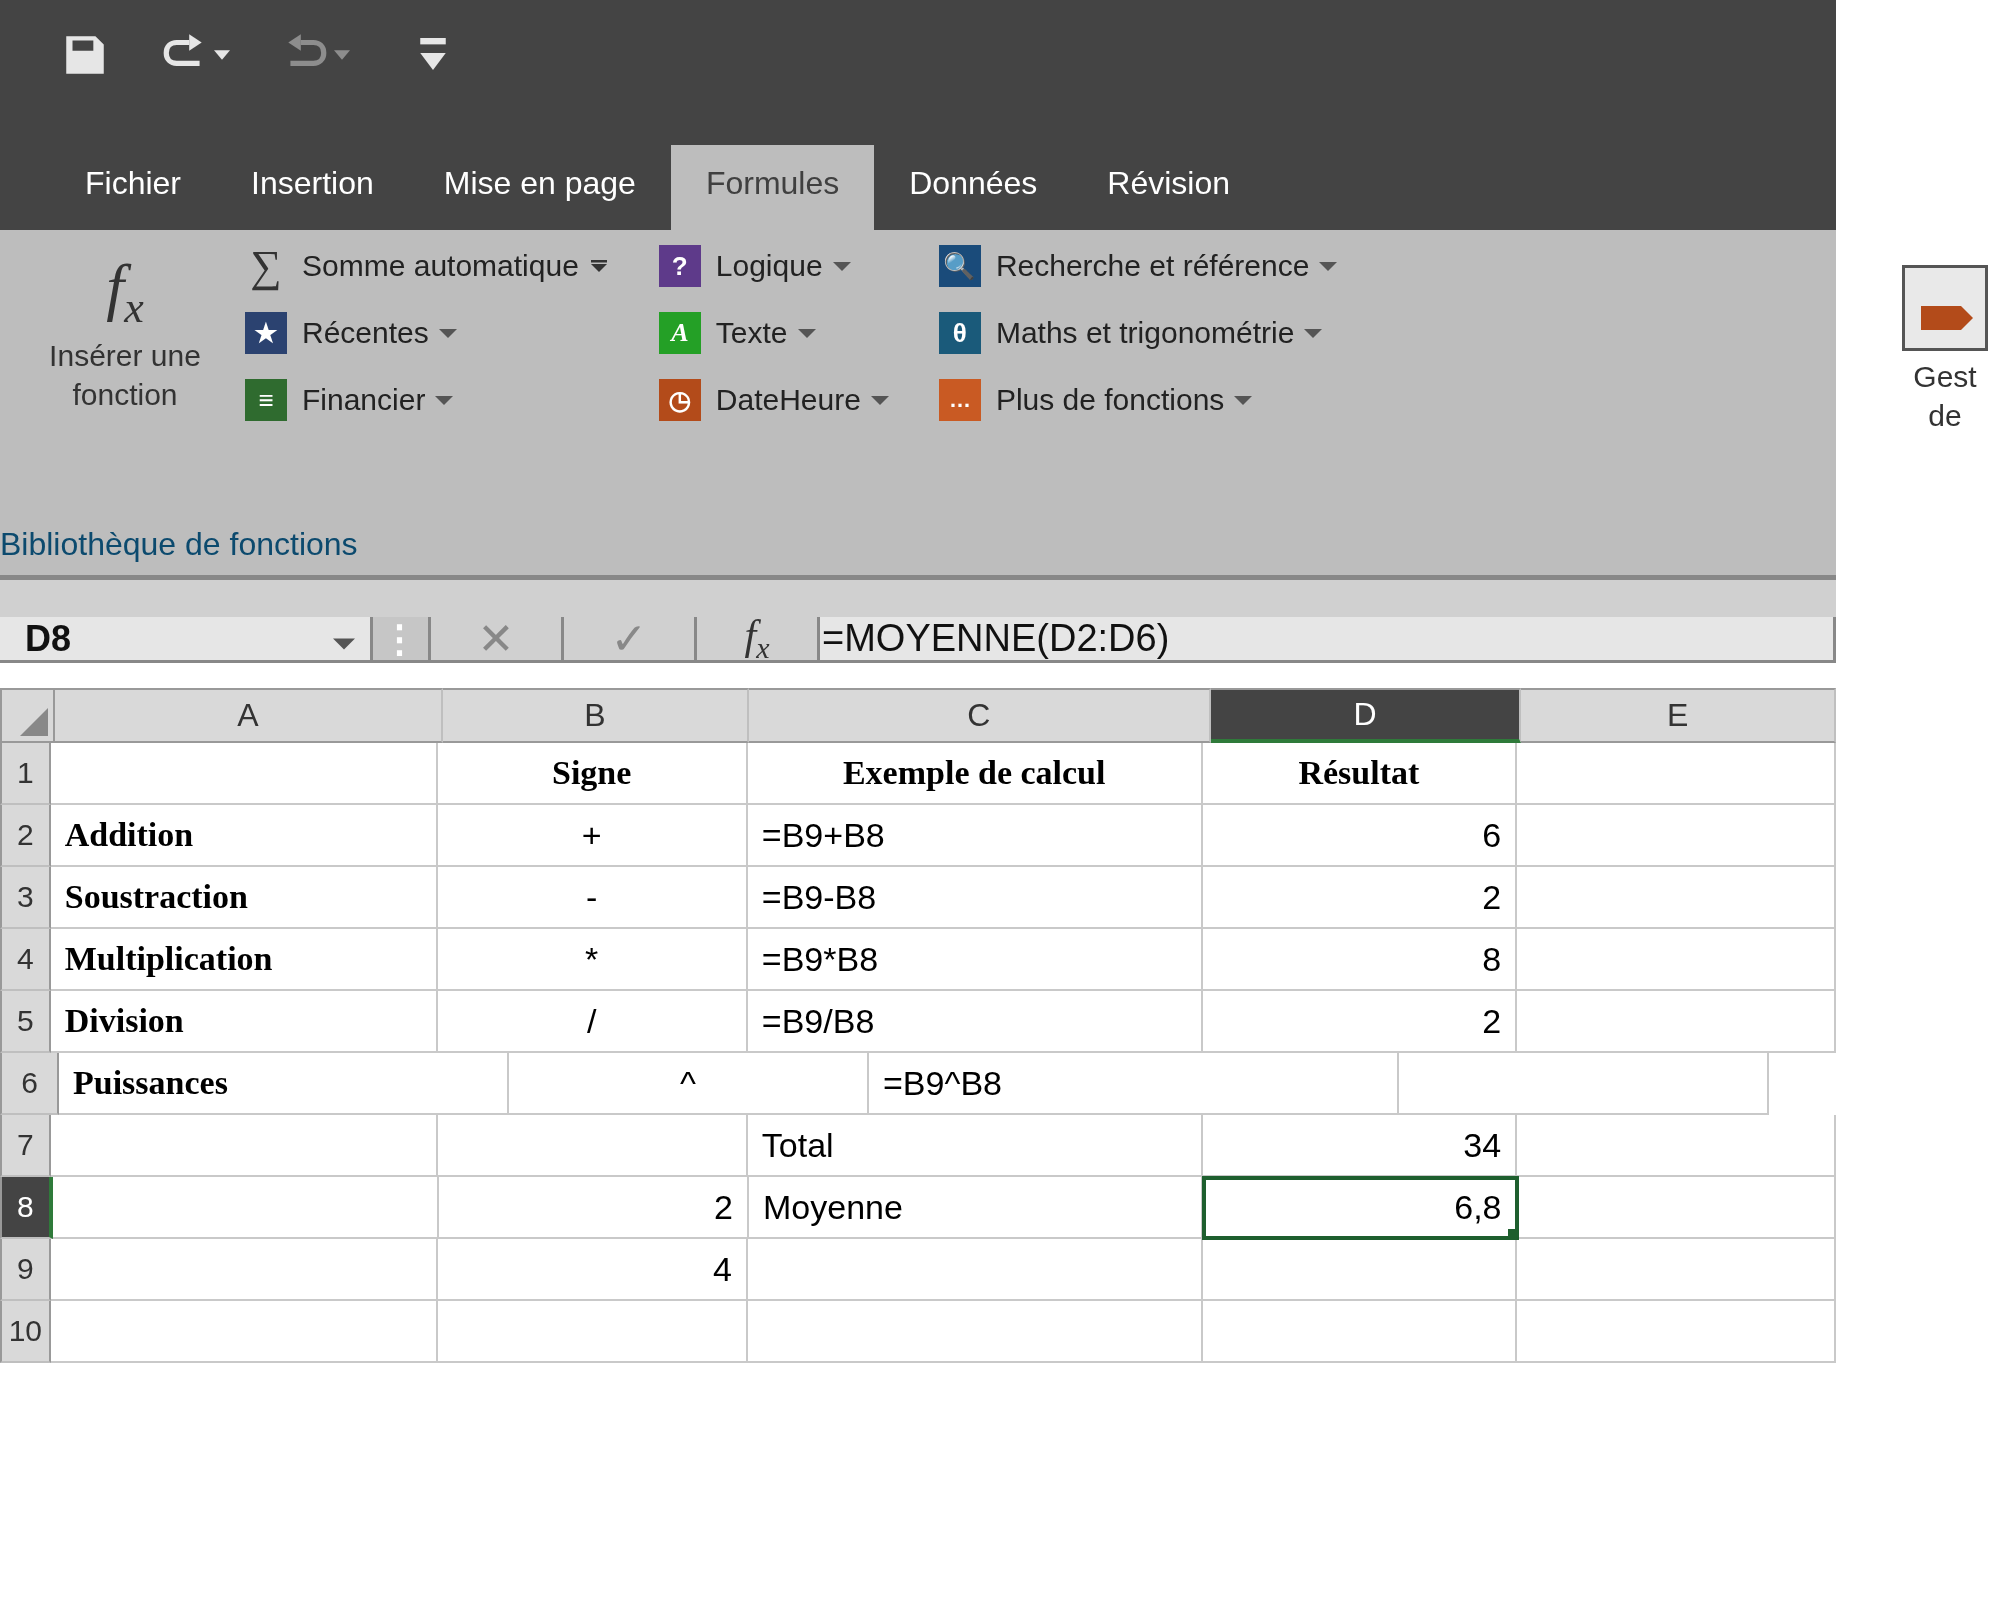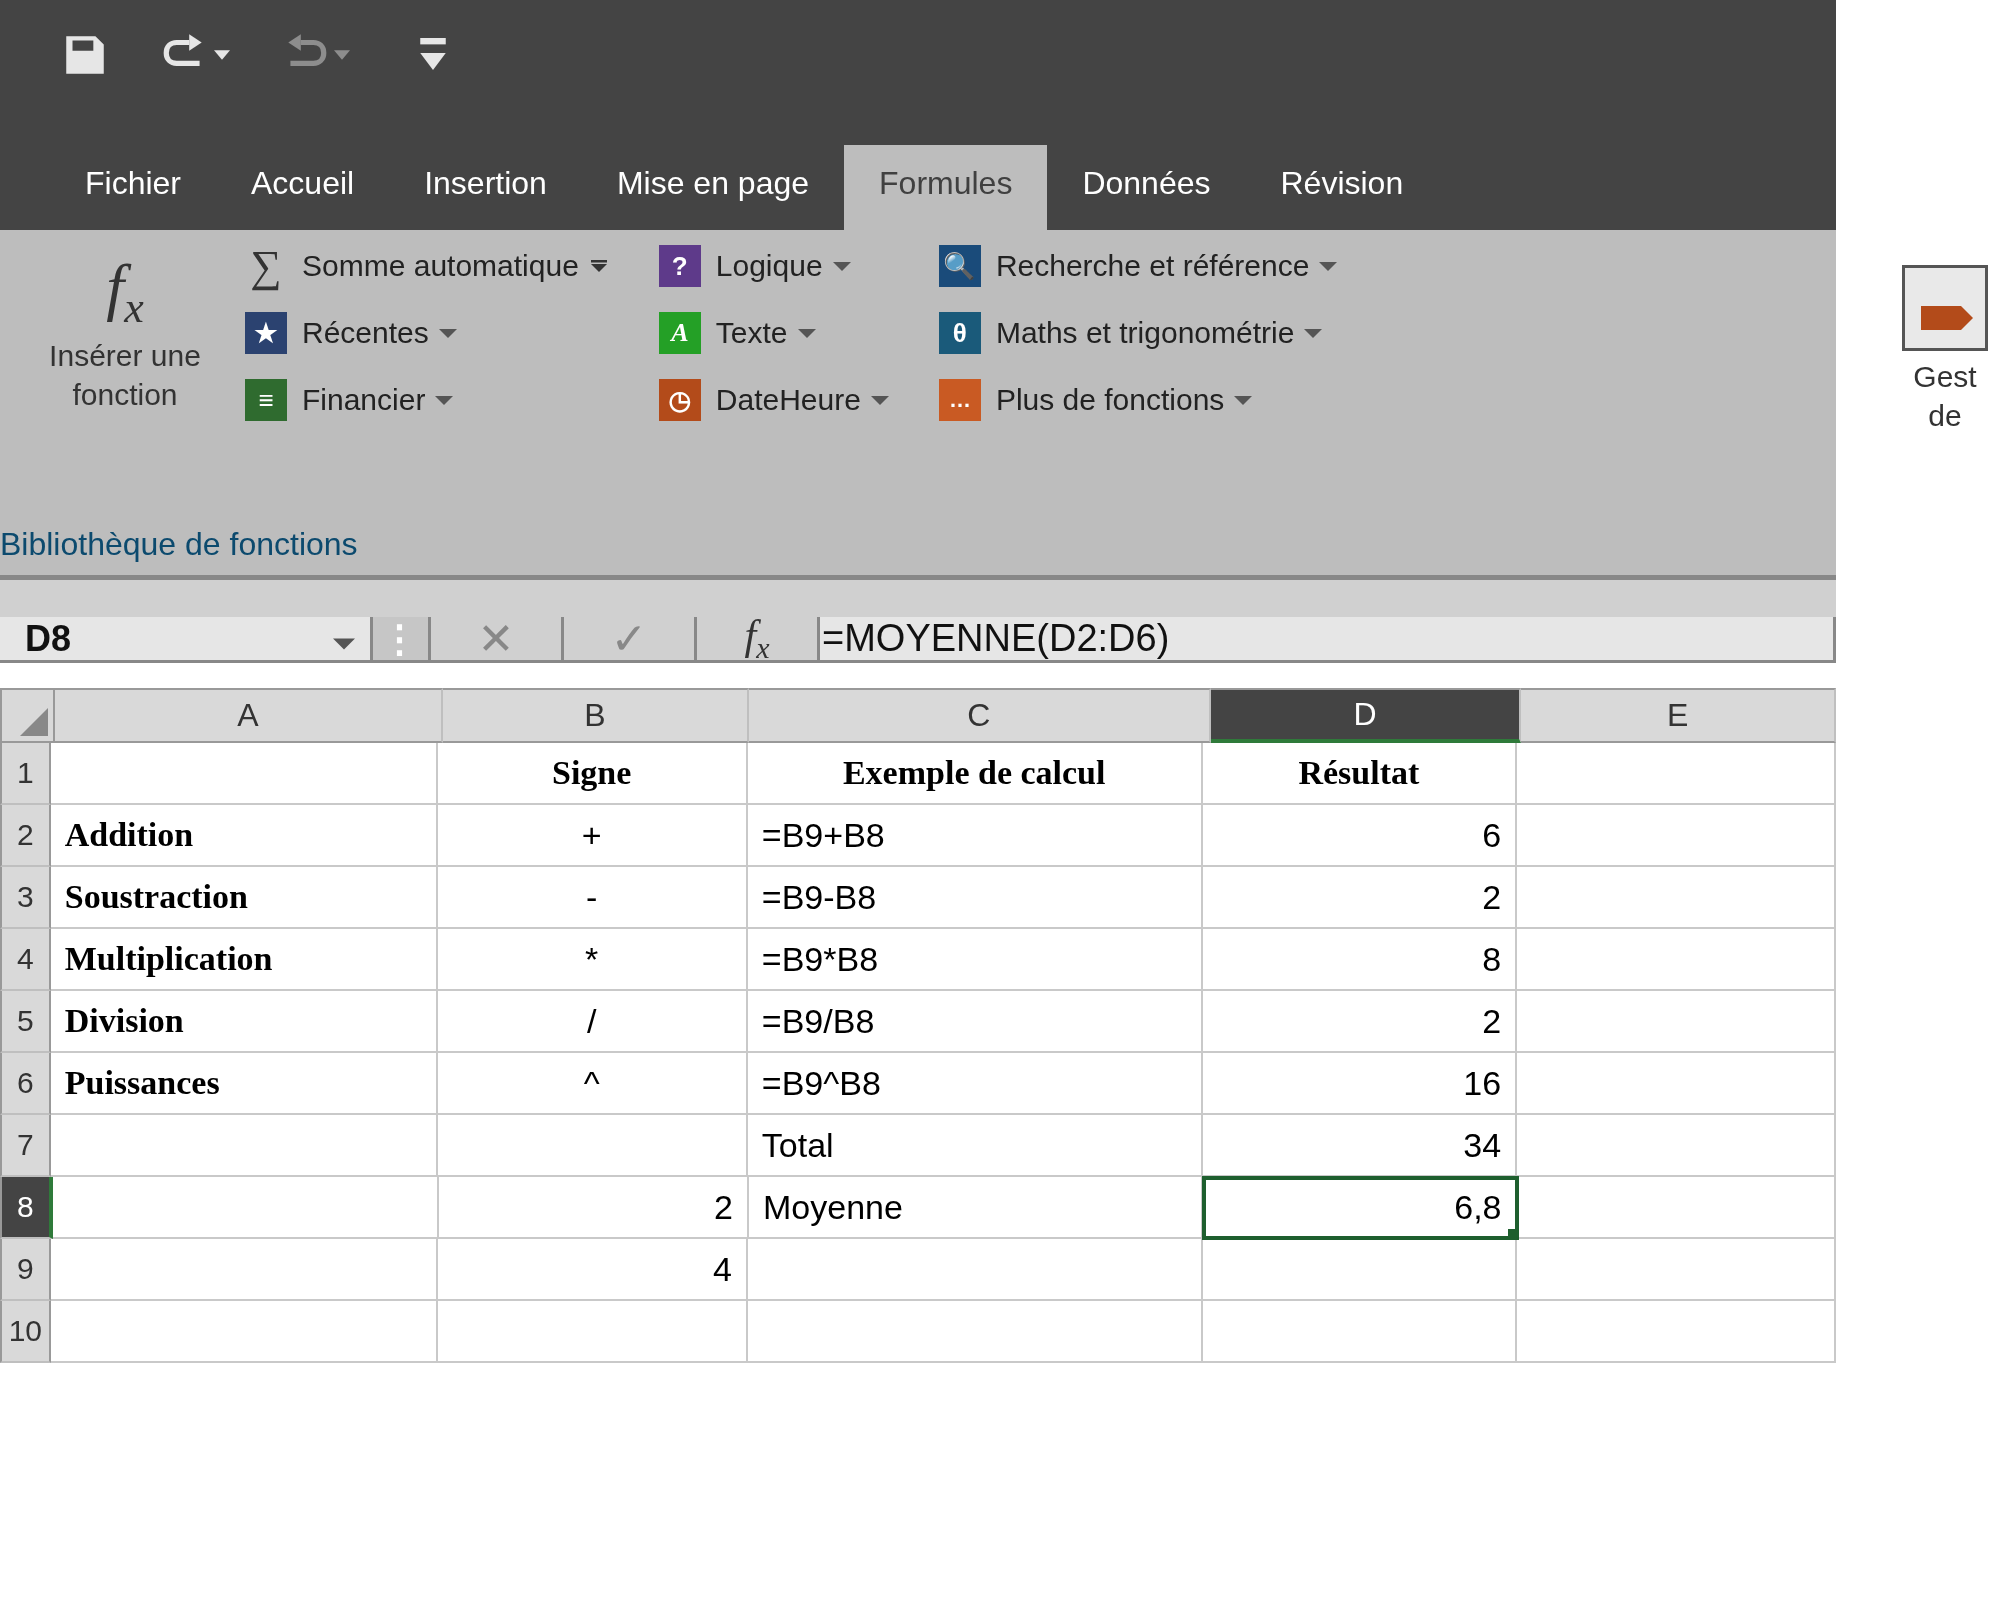--- a/index.html
+++ b/index.html
@@ -124,21 +124,20 @@
     <span class="customize">
       <svg width="26" height="34" viewBox="0 0 12 16">
           <rect x="0" y="0" width="12" height="3" fill="#e6e6e6"></rect>
           <path d="M0 7 L12 7 L6 15 Z" fill="#e6e6e6"></path>
         </svg>
     </span>
   </div>
 
   <div class="tabs-row">
     <div class="tab">Fichier</div>
-    <div class="tab">Accueil</div>
     <div class="tab">Insertion</div>
     <div class="tab">Mise en page</div>
     <div class="tab selected">Formules</div>
     <div class="tab">Données</div>
     <div class="tab">Révision</div>
   </div>
 
   <div class="ribbon">
     <div class="ribbon-group lib">
       <div style="display:flex;">
@@ -320,21 +319,20 @@
           <div class="cell c-b center">/</div>
           <div class="cell c-c">=B9/B8</div>
           <div class="cell c-d right">2</div>
           <div class="cell c-e"></div>
         </div>
         <div class="row">
           <div class="row-hdr">6</div>
           <div class="cell c-a bold">Puissances</div>
           <div class="cell c-b center">^</div>
           <div class="cell c-c">=B9^B8</div>
-          <div class="cell c-d right">16</div>
           <div class="cell c-e"></div>
         </div>
         <div class="row">
           <div class="row-hdr">7</div>
           <div class="cell c-a"></div>
           <div class="cell c-b"></div>
           <div class="cell c-c">Total</div>
           <div class="cell c-d right">34</div>
           <div class="cell c-e"></div>
         </div>

